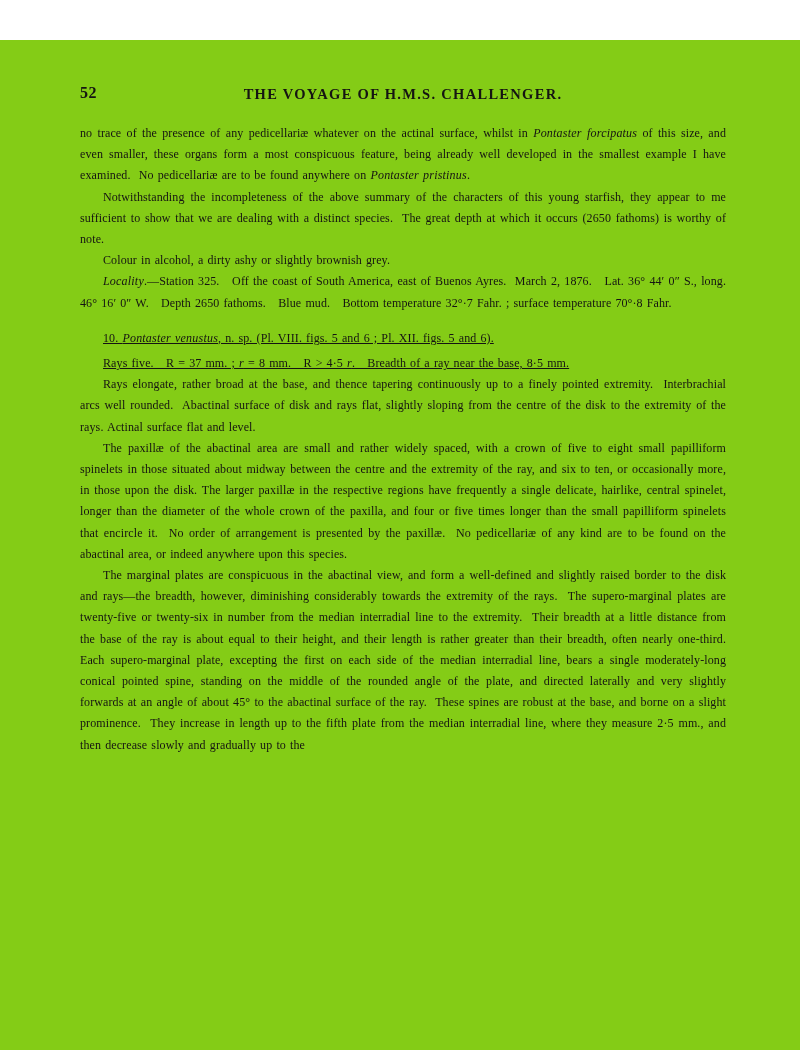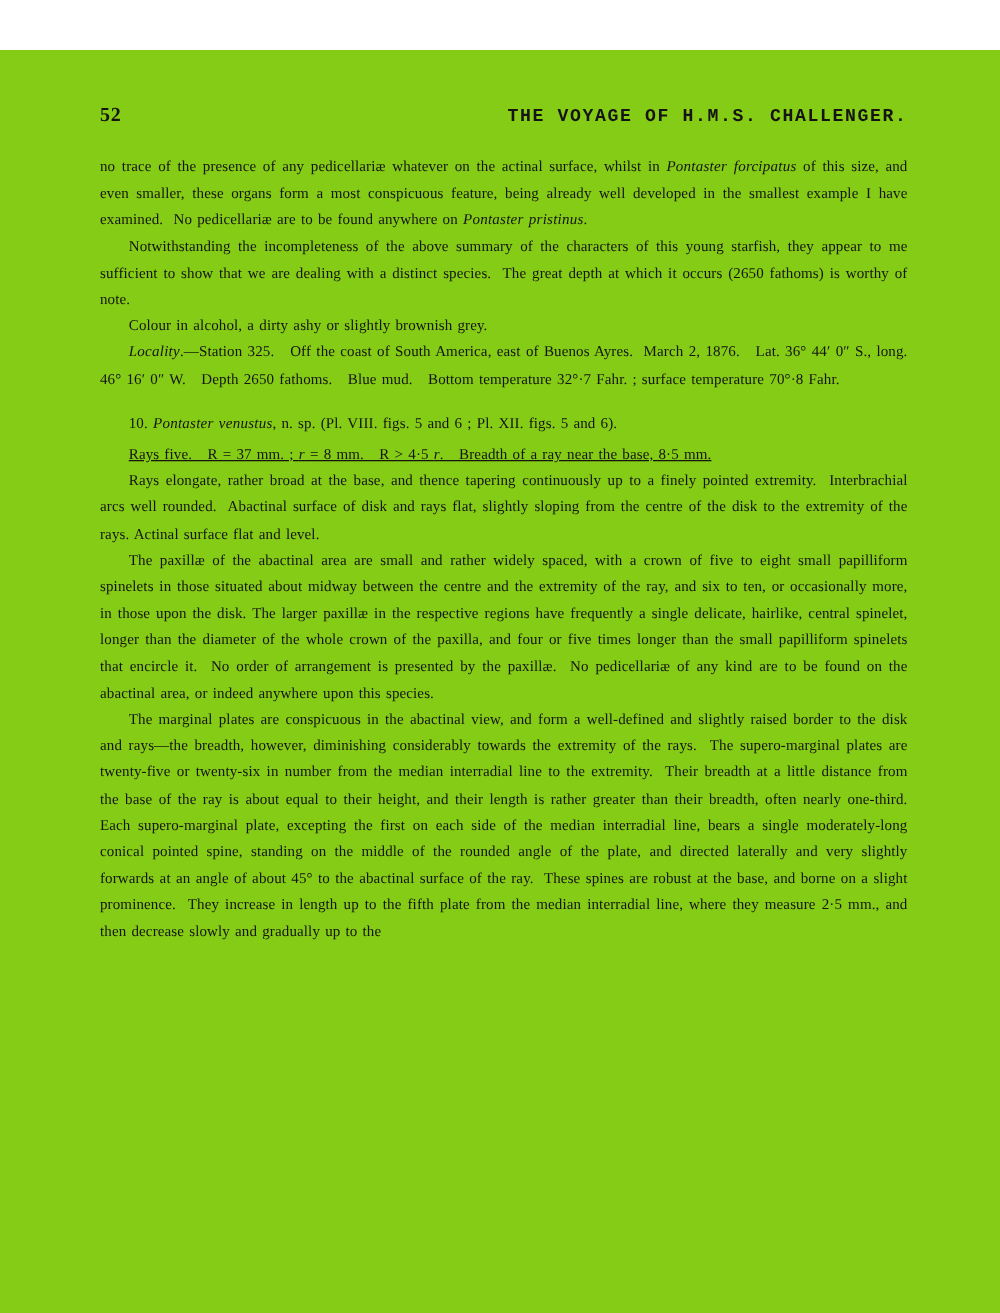--- a/index.html
+++ b/index.html
@@ -27,27 +27,26 @@
   .page-number {
     position: absolute;
     left: 0;
     top: 0;
     font-size: 16px;
     font-weight: bold;
     letter-spacing: 0.5px;
   }
   .running-title {
     display: block;
-    text-align: right;
+    text-align: center;
     font-size: 14.5px;
     font-weight: bold;
     letter-spacing: 1.3px;
     padding-top: 2px;
     white-space: nowrap;
-    font-family: Liberation Mono, monospace;
   }
   .page-body {
     position: absolute;
     top: 83px;
     left: 80px;
     right: 74px;
     text-align: justify;
     font-size: 12px;
     line-height: 21.2px;
     letter-spacing: 0.1px;
@@ -56,20 +55,21 @@
   }
   .page-body p {
     margin: 0;
     padding: 0;
   }
   .page-body p.indent {
     text-indent: 23px;
   }
   .page-body p.space-before {
     margin-top: 14px;
+    text-decoration: underline;
   }
   .page-body p.small-space-before {
     margin-top: 4px;
     text-decoration: underline;
   }
   .page-body i {
     letter-spacing: 0.2px;
   }
 </style>
 </head>

